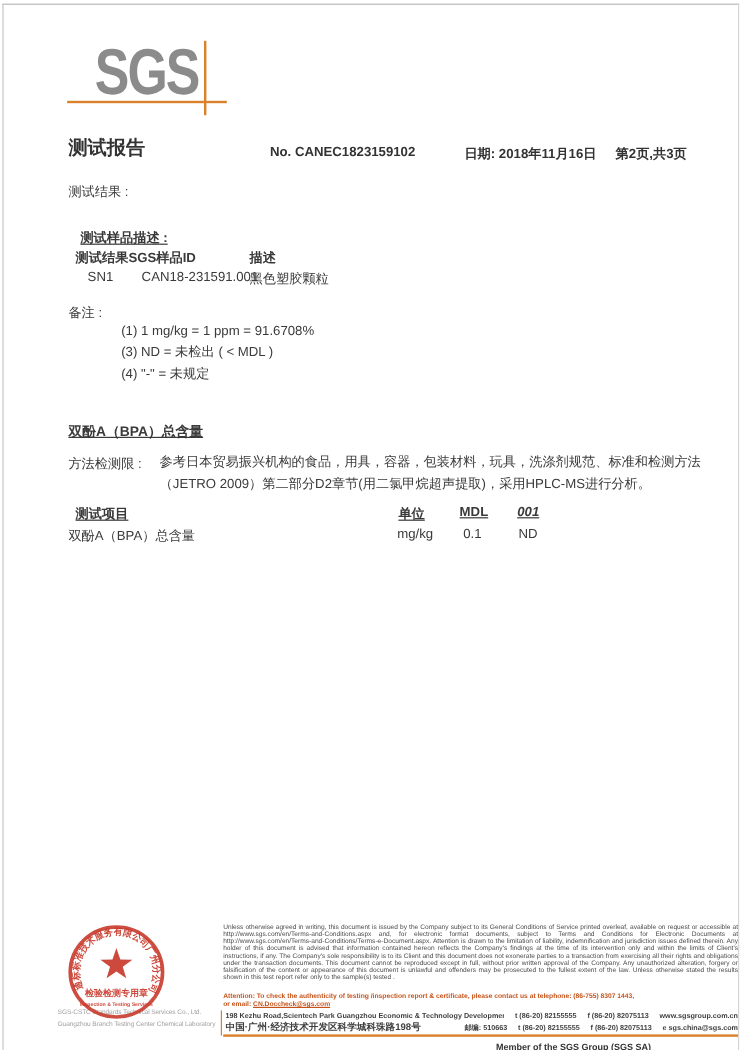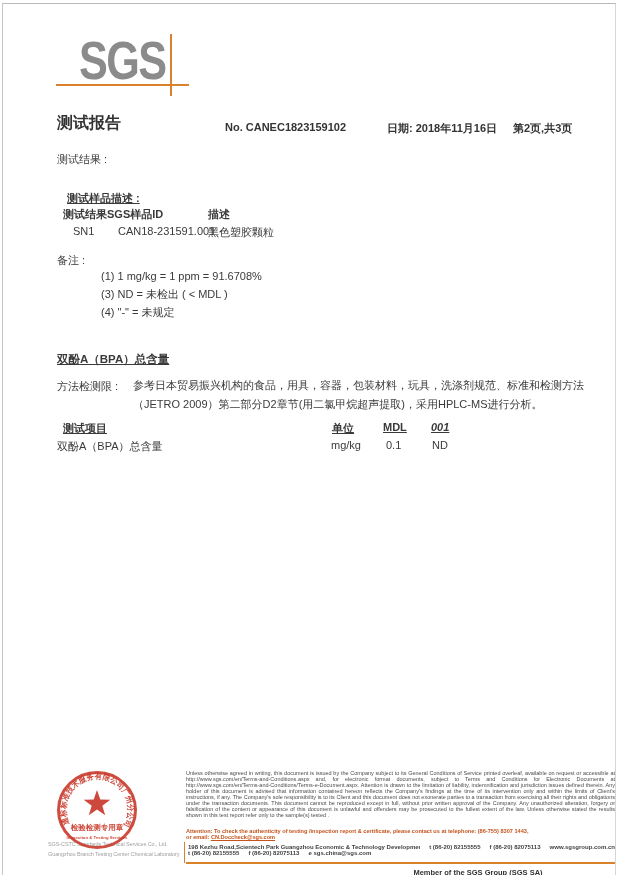--- a/index.html
+++ b/index.html
@@ -109,20 +109,24 @@
   <div class="abs addr-row" style="top:840px;">
     <span class="grow">
         <span>198 Kezhu Road,Scientech Park Guangzhou Economic &amp; Technology Development District,Guangzhou,China 510663</span>
       </span>
     <span>t (86-20) 82155555</span>
     <span>f (86-20) 82075113</span>
     <span>www.sgsgroup.com.cn</span>
   </div>
 
   <div class="abs addr-row" style="top:846px;">
+    <span class="grow">
+      <span class="addr-cn">中国·广州·经济技术开发区科学城科珠路198号</span>
+      <span>邮编: 510663</span>
+    </span>
     <span>t (86-20) 82155555</span>
     <span>f (86-20) 82075113</span>
     <span>e sgs.china@sgs.com</span>
   </div>
 
   <div class="abs footer-hline"></div>
   <div class="abs member">Member of the SGS Group (SGS SA)</div>
 
 </div>
 

